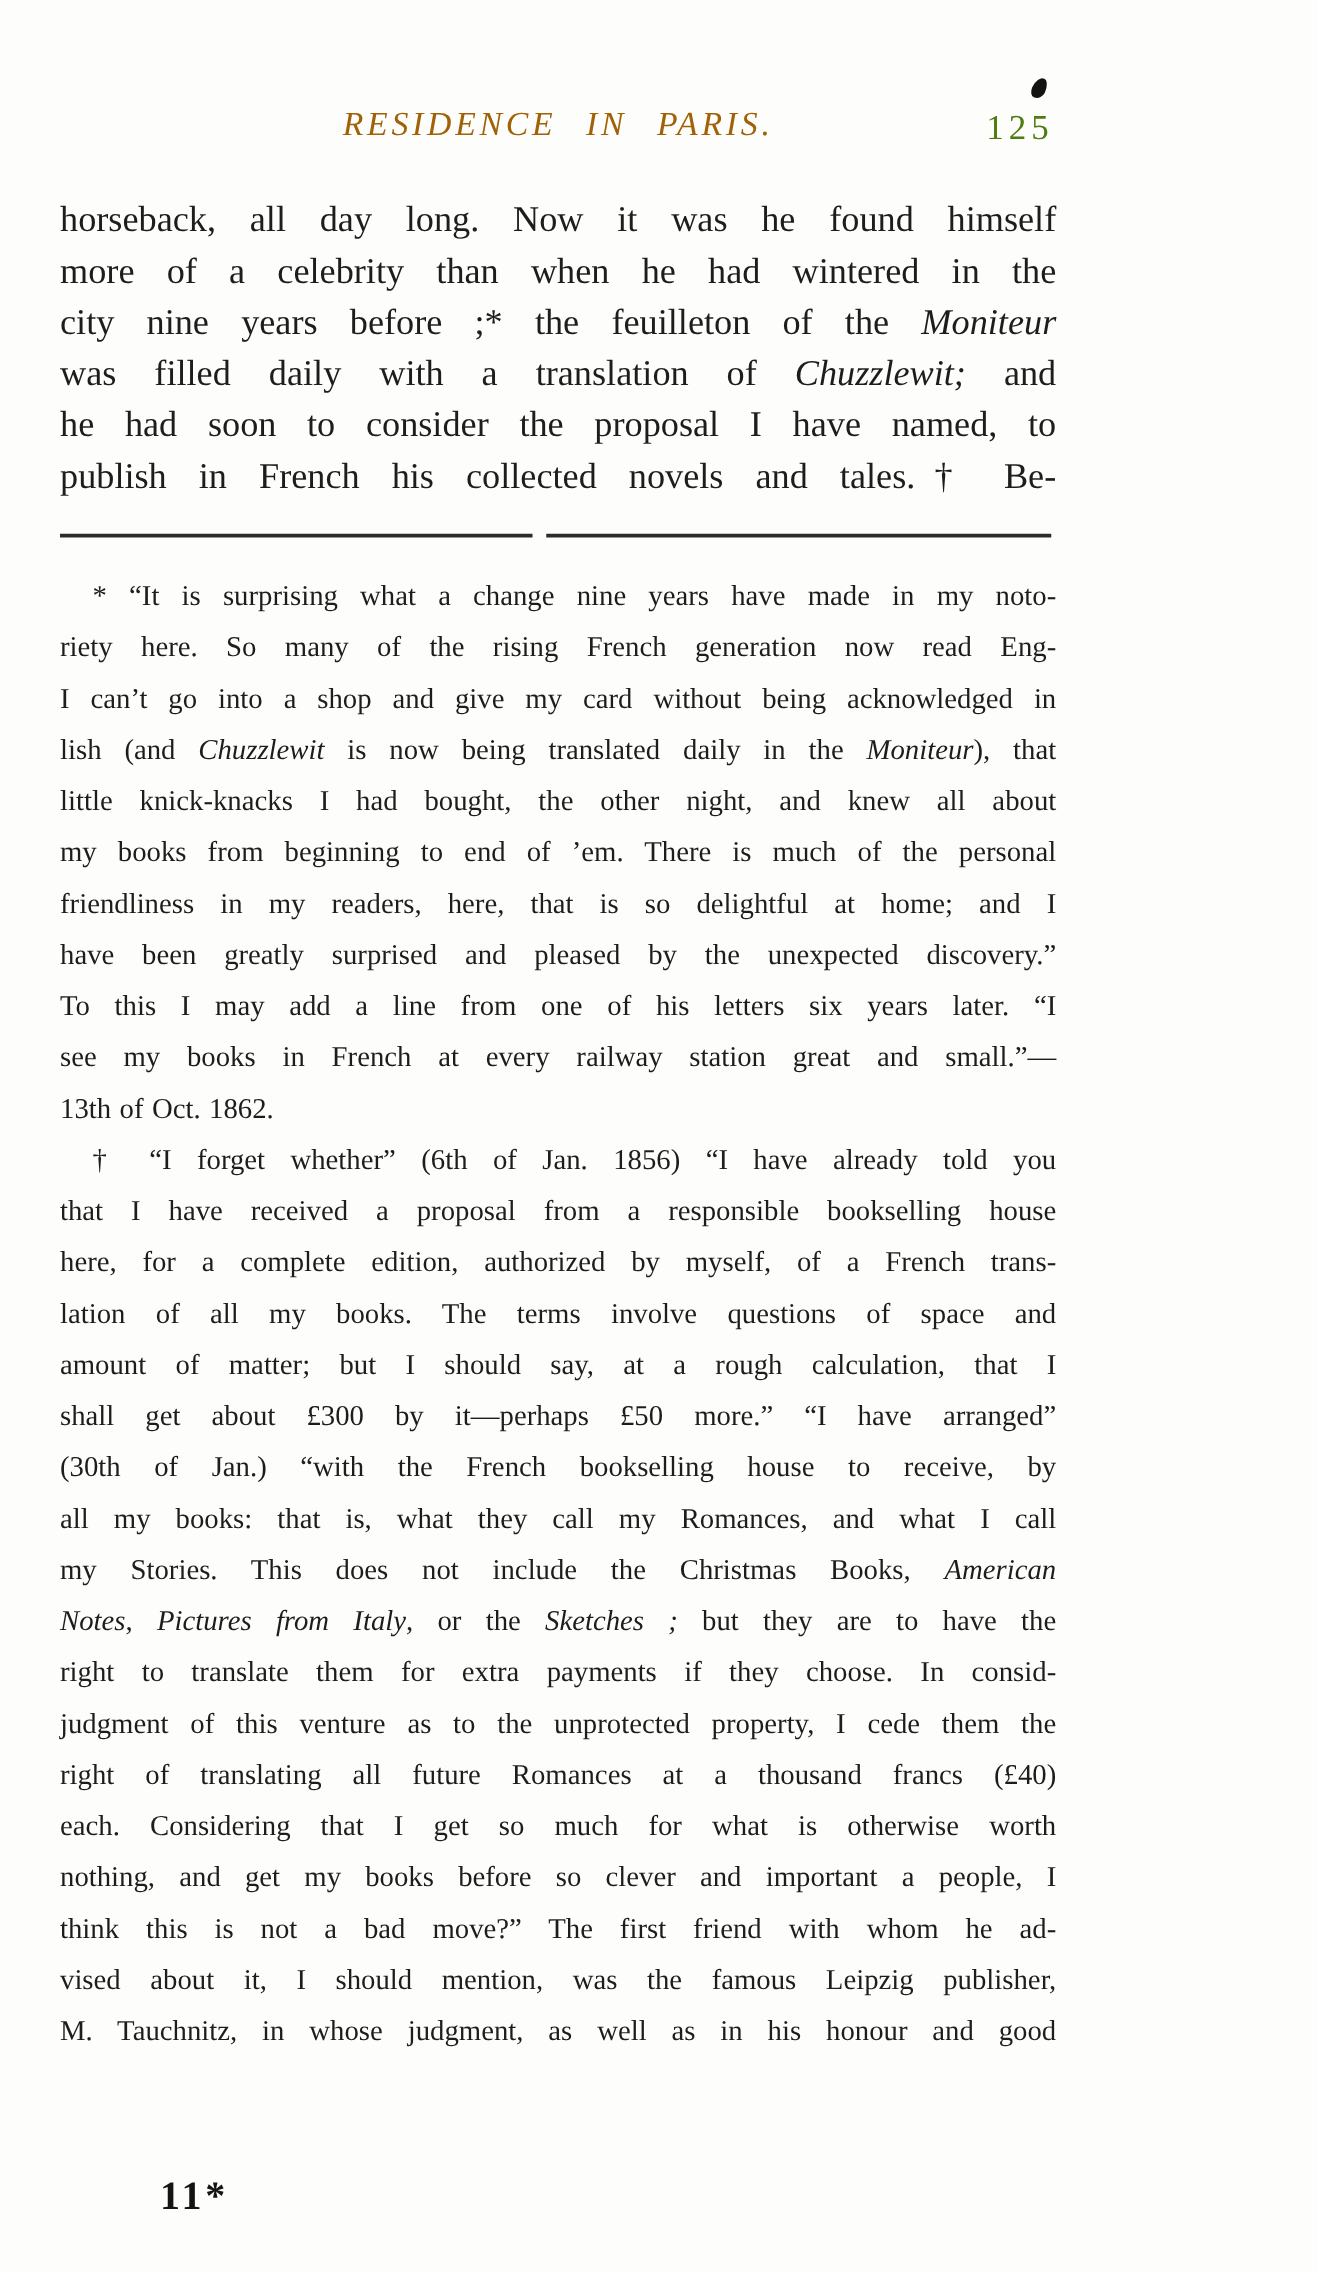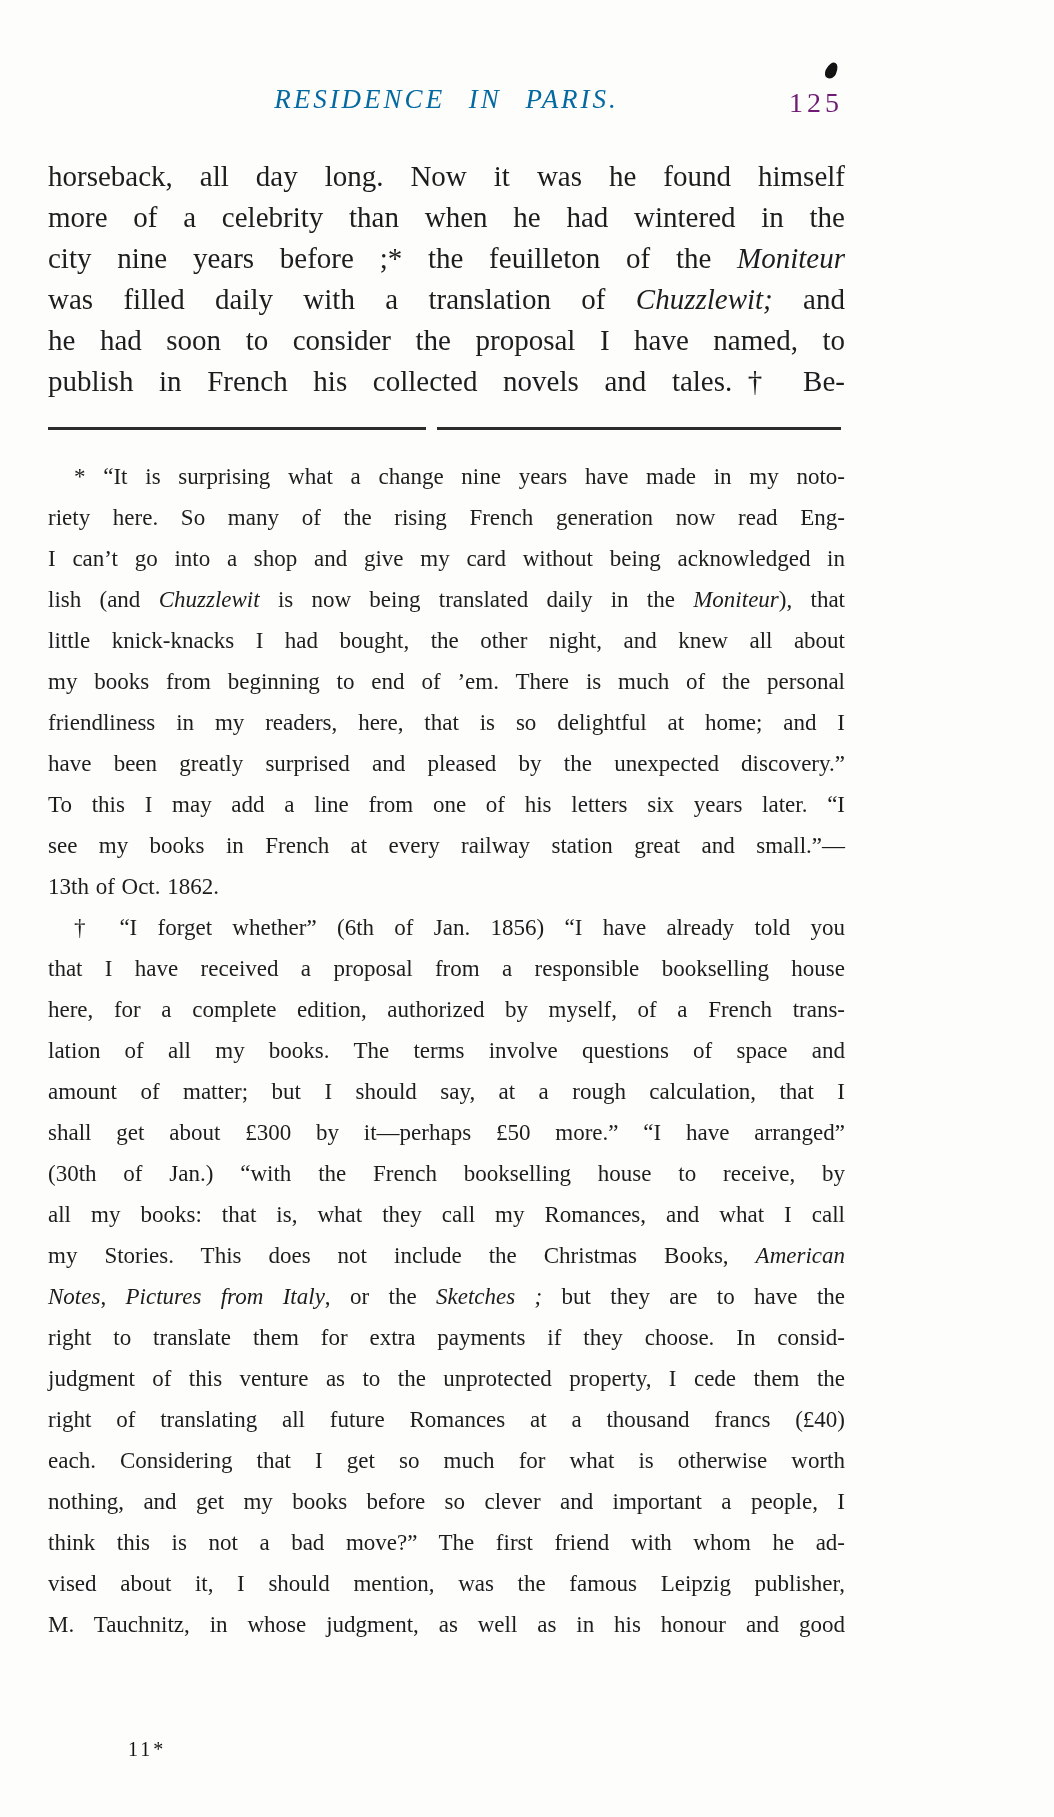--- a/index.html
+++ b/index.html
@@ -17,29 +17,29 @@
   .column { position: absolute; left: 48px; width: 797px; }
 
   
   .header { top: 84px; height: 48px; }
   .running-title {
     font-style: italic;
     font-size: 27px;
     letter-spacing: 3px;
     word-spacing: 14px;
     text-align: center;
-    color: #0369a1;
+    color: #a16207;
   }
   .page-number {
     position: absolute;
     right: 2px;
     top: 3px;
     font-size: 28px;
     letter-spacing: 4px;
-    color: #701a75;
+    color: #4d7c0f;
     font-family: Liberation Serif, serif;
   }
 
   
   .body-text {
     top: 156px;
     font-size: 29px;
     line-height: 41px;
     word-spacing: 3px;
   }
@@ -60,23 +60,24 @@
     font-size: 23px;
     line-height: 41px;
     word-spacing: 1px;
   }
 
   
   .signature {
     position: absolute;
     left: 128px;
     top: 1738px;
-    font-size: 20px;
+    font-size: 32px;
     letter-spacing: 3px;
     color: #141414;
+    font-weight: bold;
   }
 
   
   .ink-mark {
     position: absolute;
     left: 826px;
     top: 62px;
     width: 11px;
     height: 17px;
     background: #131313;

